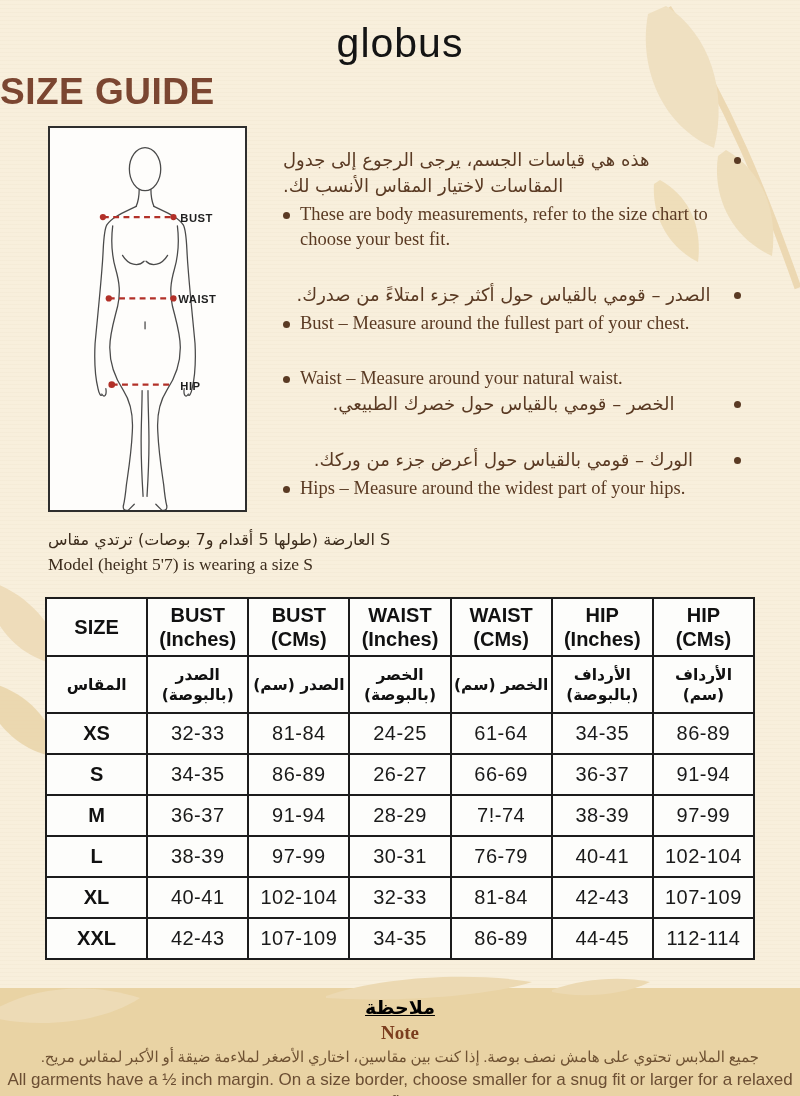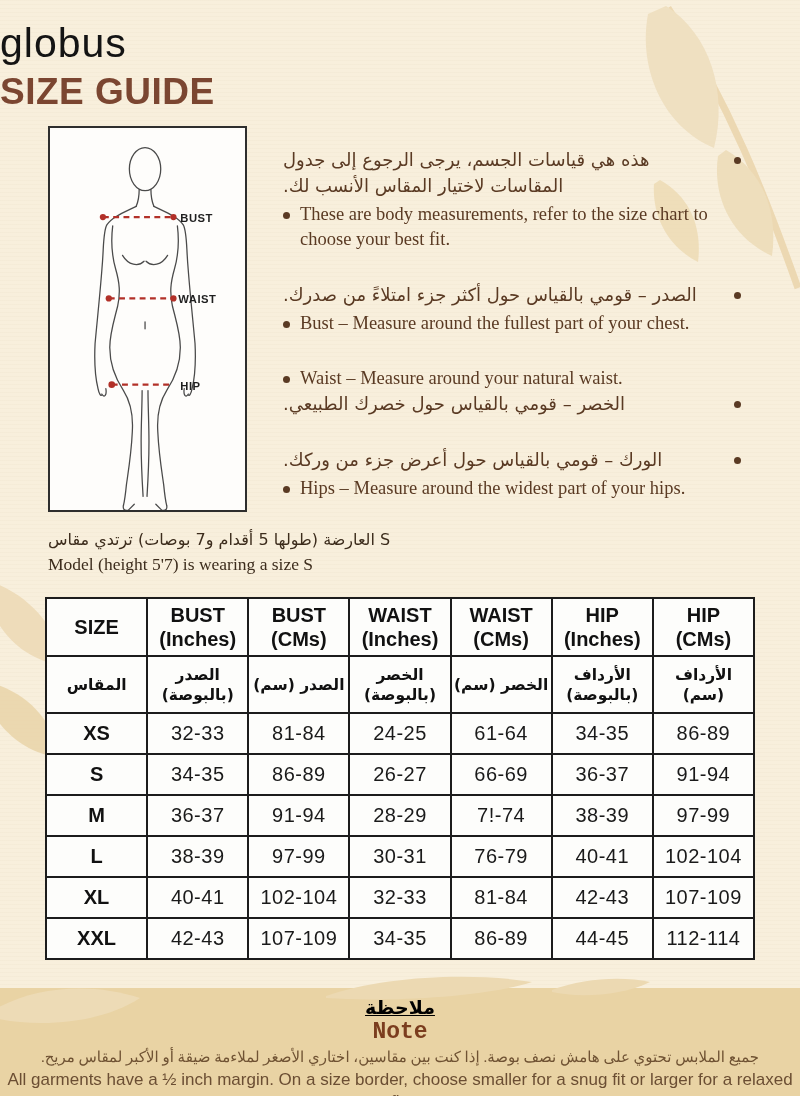--- a/index.html
+++ b/index.html
@@ -4,21 +4,21 @@
 <style>
   html,body{margin:0;padding:0;}
   .canvas{
     position:relative;width:800px;height:1096px;overflow:hidden;
     background:#f8efdc;
     background-image:repeating-linear-gradient(180deg, rgba(120,90,40,0.025) 0px, rgba(120,90,40,0.025) 1px, transparent 1px, transparent 4px);
     font-family:"Liberation Sans",sans-serif;
   }
   .deco{position:absolute;z-index:0;}
   .brand{
-    position:absolute;top:20px;left:0;width:100%;
+    position:absolute;top:20px;left:0;width:100%;text-align:center;
     font-family:"Liberation Sans",sans-serif;font-weight:500;font-size:41px;
     color:#141414;letter-spacing:1px;z-index:1;
   }
   .title{
     position:absolute;top:71px;left:0;width:100%;text-align:left;
     font-weight:800;font-size:37px;color:#7b4631;letter-spacing:.5px;z-index:1;
   }
   .figure-box{
     position:absolute;left:48px;top:126px;width:199px;height:386px;
     background:#fefdfb;border:2px solid #2e2e2e;box-sizing:border-box;z-index:1;
@@ -26,21 +26,21 @@
   .figure-box svg{display:block;width:100%;height:100%;}
   .fline{fill:none;stroke:#4a4a4a;stroke-width:1.3;stroke-linecap:round;}
   .mline{stroke:#b23028;stroke-width:2.4;stroke-dasharray:6 4.5;}
   .mdot{fill:#b23028;}
   .flabel{font-family:"Liberation Sans",sans-serif;font-weight:700;font-size:11.5px;fill:#1f1f1f;letter-spacing:.5px;}
 
   .bullets{position:absolute;left:283px;top:147px;width:458px;margin:0;padding:0;list-style:none;color:#5a3a23;z-index:1;}
   .group{margin-bottom:30px;}
   .b-line{display:flex;gap:10px;}
   .b-ar{font-family:"DejaVu Sans",sans-serif;font-size:18px;line-height:26px;}
-  .b-ar .txt{flex:1;text-align:left;}
+  .b-ar .txt{flex:1;text-align:center;}
   .b-ar.wrap-left .txt{text-align:left;}
   .b-en{font-family:"Liberation Serif",serif;font-size:18.5px;line-height:25px;margin-top:3px;}
   .b-en .txt{flex:1;}
   .dot{width:7px;height:7px;border-radius:50%;background:#5a3a23;margin-top:10px;flex:none;}
 
   .model-note{position:absolute;left:48px;top:528px;color:#3c2c1c;z-index:1;}
   .mn-ar{font-family:"DejaVu Sans",sans-serif;font-size:16px;line-height:24px;}
   .mn-en{font-family:"Liberation Serif",serif;font-size:17.5px;line-height:24px;}
 
   .size-table{
@@ -54,21 +54,21 @@
   .h-en div{line-height:24px;}
   .h-ar{height:55px;font-family:"DejaVu Sans",sans-serif;font-weight:700;font-size:15.5px;line-height:20px;color:#111;padding:2px;}
   .size-cell{height:39px;font-family:"Liberation Sans",sans-serif;font-weight:700;font-size:20px;color:#111;}
   td.val{font-family:"Liberation Sans",sans-serif;font-weight:400;font-size:20px;color:#1a1a1a;letter-spacing:.5px;}
 
   .note-band{
     position:absolute;left:0;top:988px;width:800px;height:108px;
     background:#e9d3a4;text-align:center;z-index:1;
   }
   .nb-title-ar{margin-top:7px;font-family:"DejaVu Sans",sans-serif;font-weight:700;font-size:19px;color:#000000;line-height:25px;text-decoration:underline;}
-  .nb-title-en{font-family:Liberation Mono, monospace;font-weight:700;font-size:23px;color:#7b3d1e;line-height:25px;}
+  .nb-title-en{font-family:Liberation Serif, serif;font-weight:700;font-size:19px;color:#7b3d1e;line-height:25px;}
   .nb-ar{font-family:Liberation Serif, serif;font-size:15px;color:#6f5233;line-height:23px;margin-top:1px;}
   .nb-en{font-family:"Liberation Sans",sans-serif;font-size:17px;color:#6b4e33;line-height:22px;}
 </style>
 </head>
 <body>
 
 <div class="canvas">
 
   <svg class="deco" style="right:0;top:0" width="250" height="290" viewBox="0 0 250 290">
     <path d="M248,288 C215,195 180,105 118,8" stroke="#ecd8b2" stroke-width="7" fill="none"></path>

